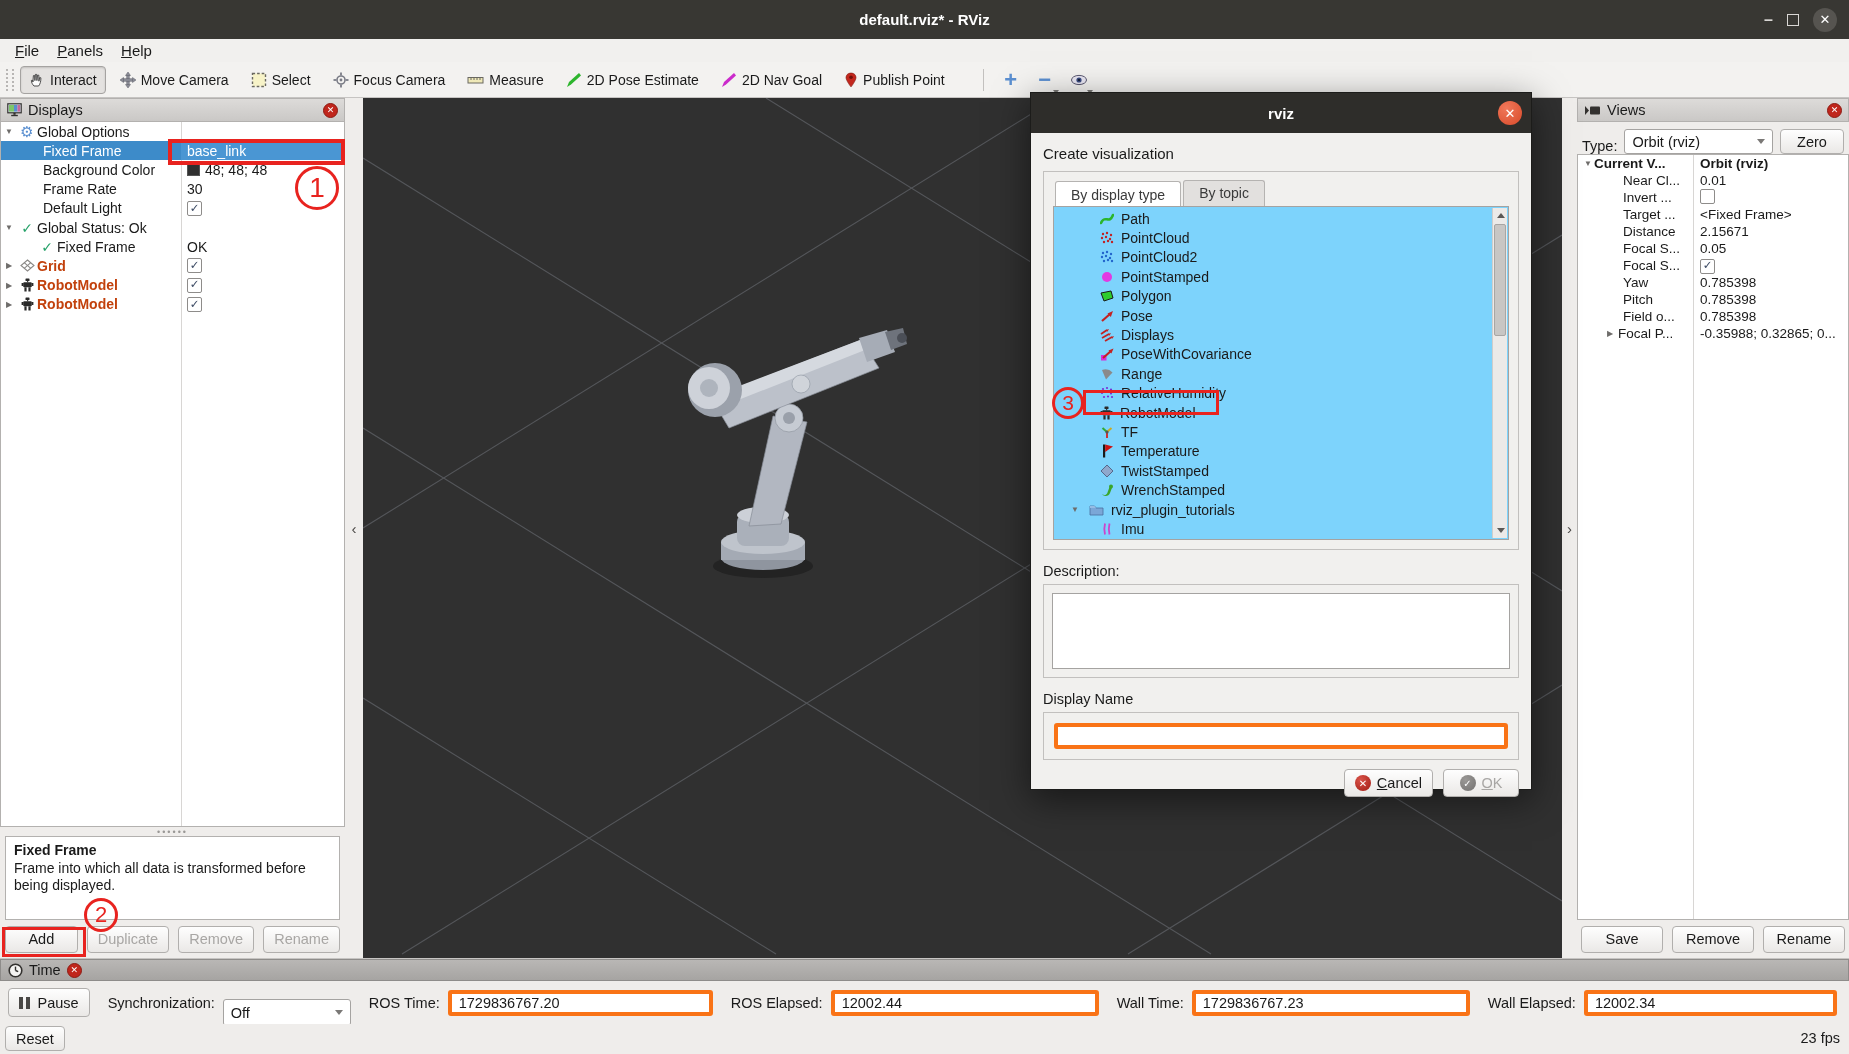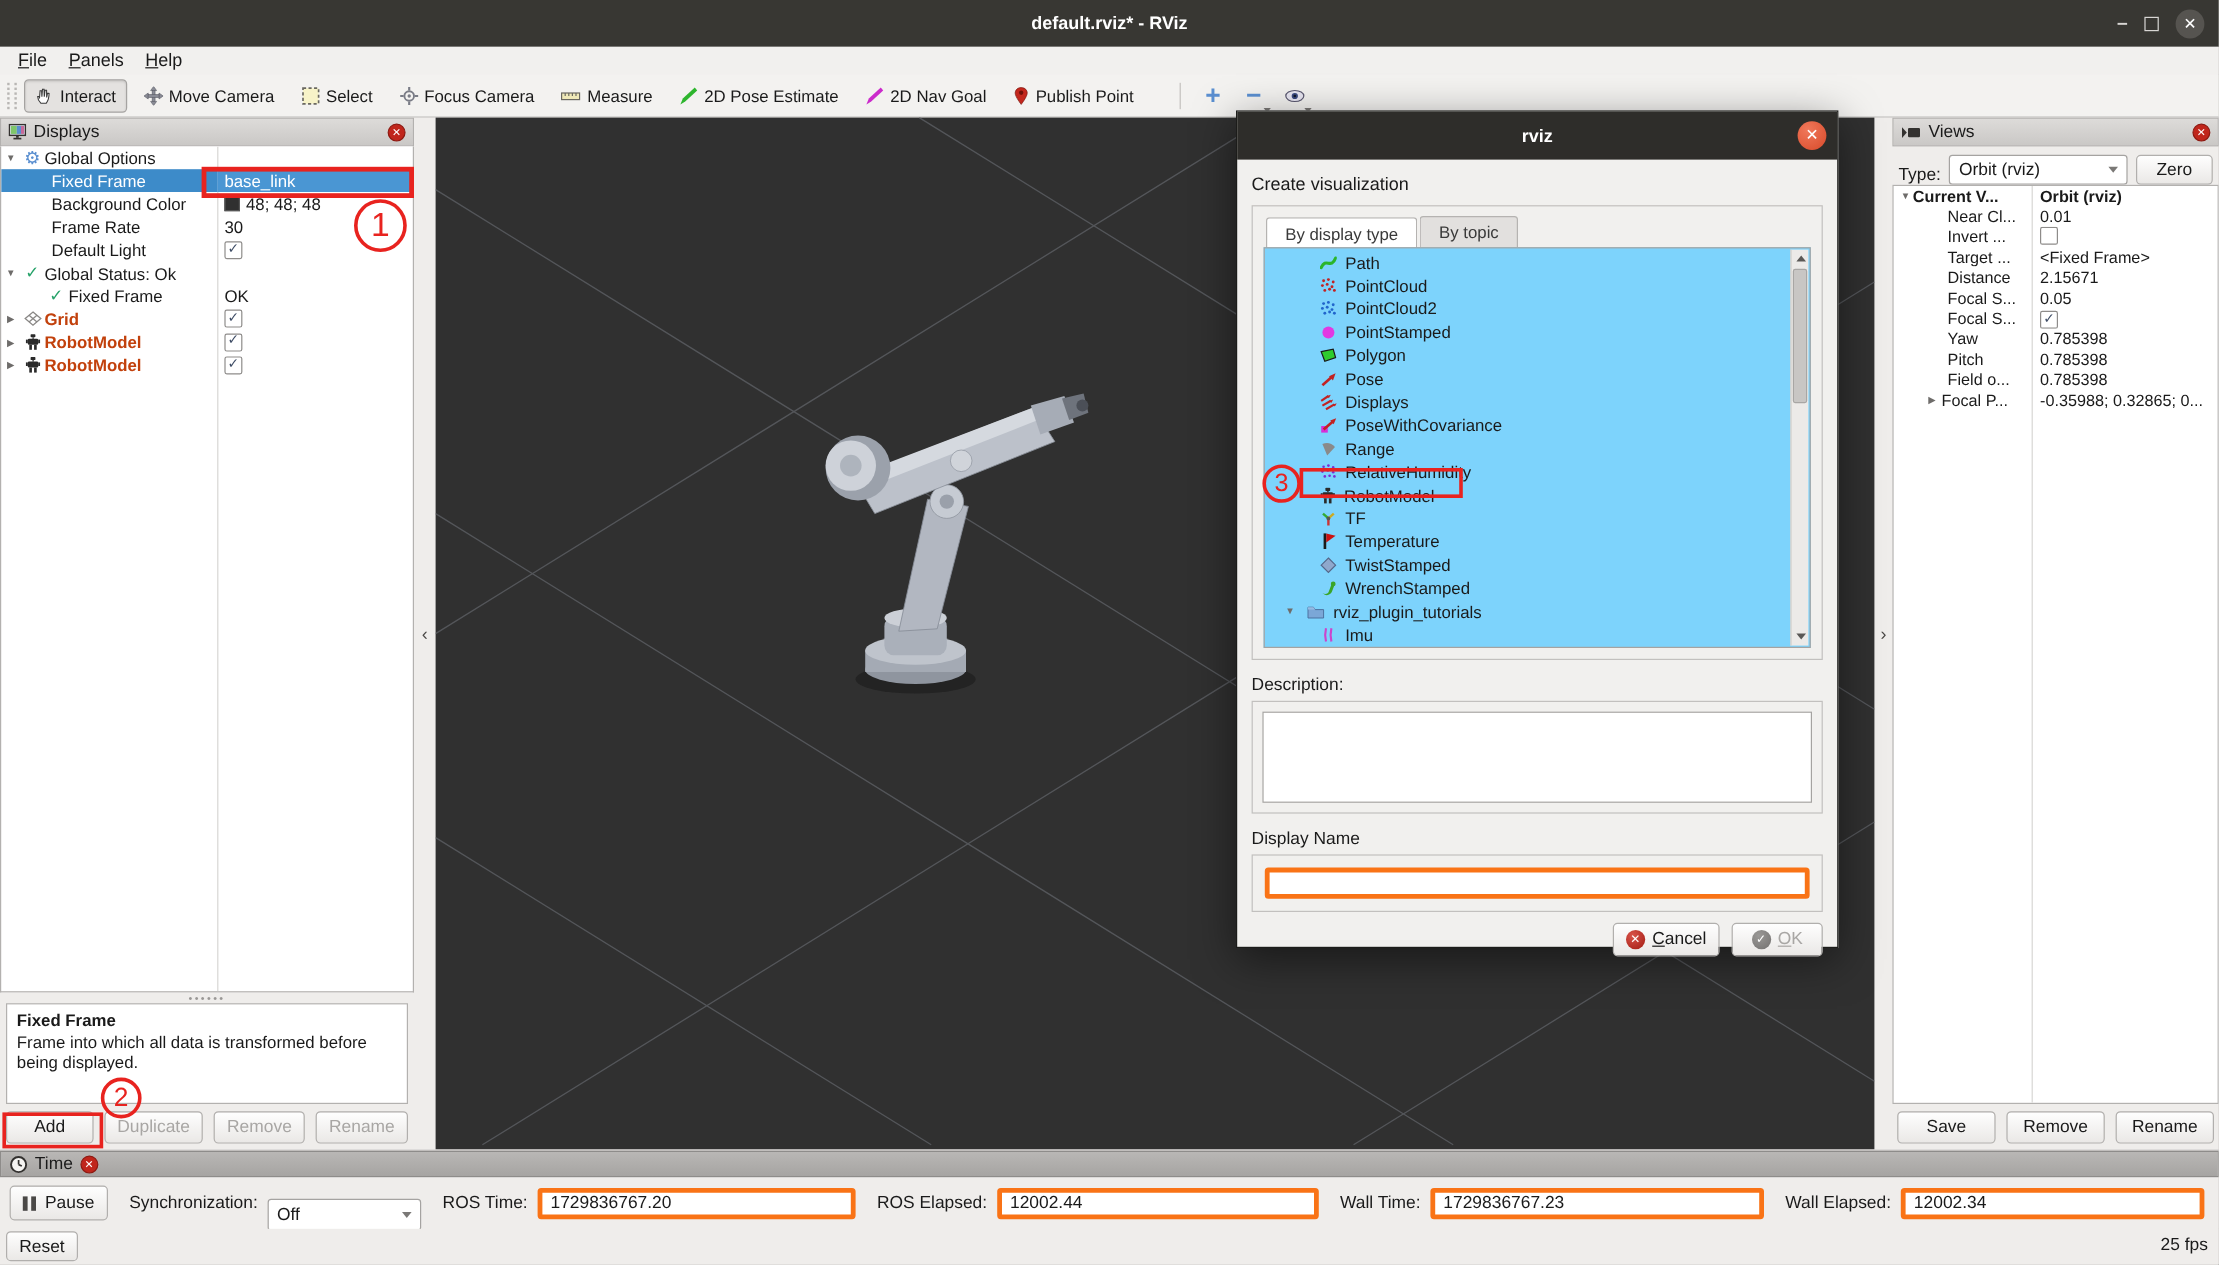--- a/index.html
+++ b/index.html
@@ -762,21 +762,21 @@
     <input class="tinput" style="width: 268px;" value="12002.44">
     <span class="lbl">Wall Time:</span>
     <input class="tinput" style="width: 278px;" value="1729836767.23">
     <span class="lbl">Wall Elapsed:</span>
     <input class="tinput" style="flex: 1 1 0%; margin-right: 4px;" value="12002.34">
   </div>
 </div>
 
 <div class="statusbar">
   <span class="btn">Reset</span>
-  <span class="fps">25 fps</span>
+  <span class="fps">23 fps</span>
 </div>
 
 <div class="ann ann-rect" style="left:168px;top:139px;width:177px;height:26px;"></div>
 <div class="ann ann-circ" style="left:295px;top:166px;width:44px;height:44px;font-size:28px;">1</div>
 <div class="ann ann-circ" style="left:84px;top:898px;width:34px;height:34px;font-size:22px;border-width:3px;">2</div>
 <div class="ann ann-rect thin" style="left:2px;top:927px;width:84px;height:30px;"></div>
 <div class="ann ann-circ" style="left:1052px;top:387px;width:32px;height:32px;font-size:21px;border-width:3px;">3</div>
 <div class="ann ann-rect thin" style="left:1083px;top:390px;width:136px;height:25px;"></div>
 
 </body></html>

